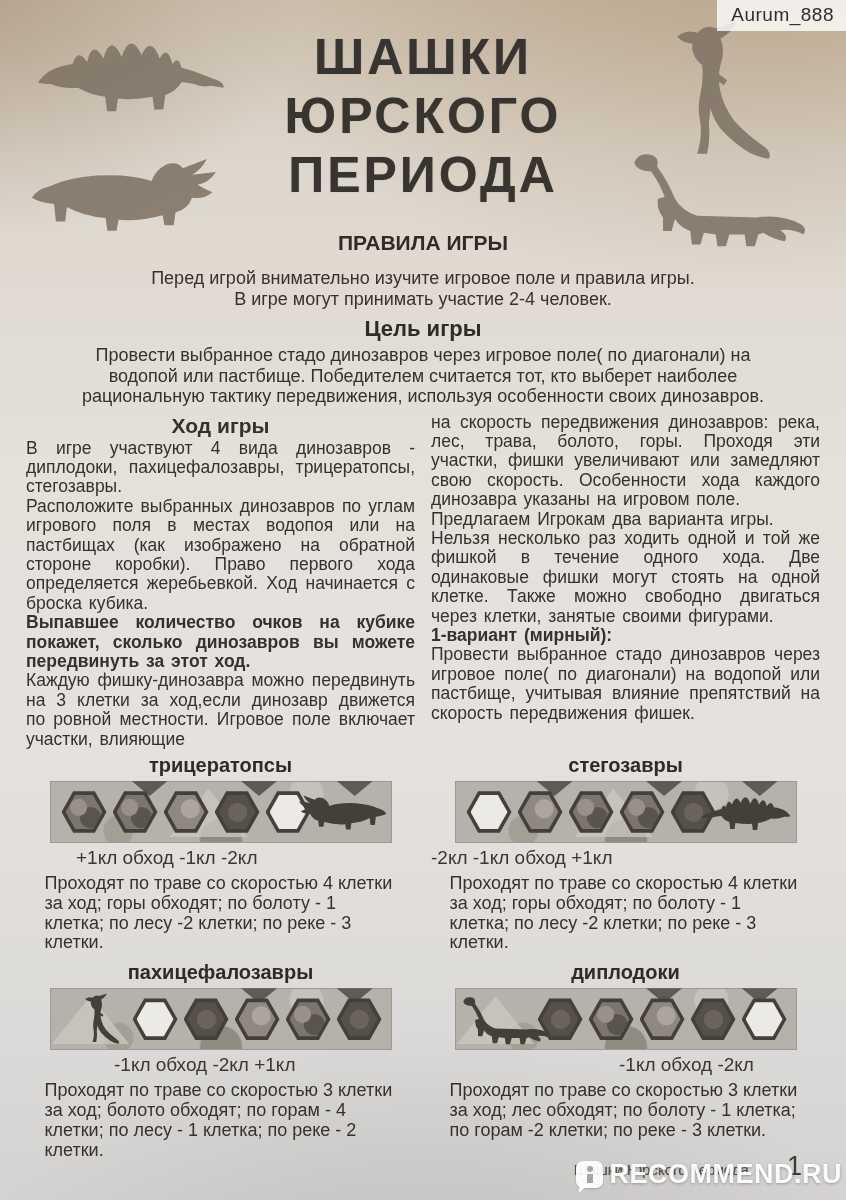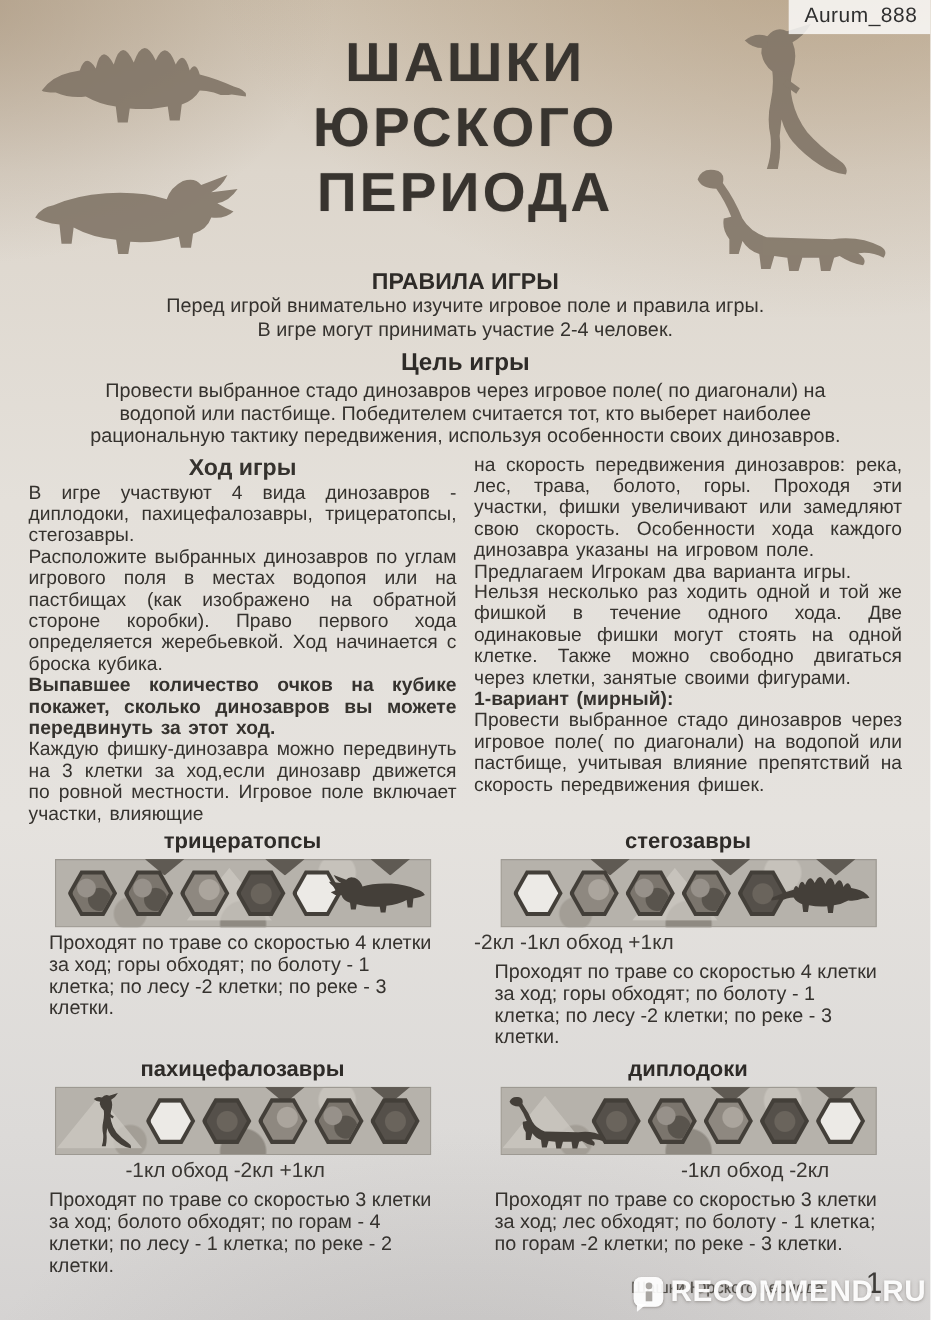--- a/index.html
+++ b/index.html
@@ -16,21 +16,21 @@
     position:absolute;top:0;right:0;z-index:9;
     background:rgba(252,252,252,.82);color:#2f2f2f;
     font-size:19px;padding:4px 12px 5px 14px;letter-spacing:.5px;
   }
   .header{position:relative;height:258px;}
   .title{
     position:absolute;left:0;right:0;top:28px;text-align:center;
     font-weight:bold;font-size:50px;line-height:59px;letter-spacing:3px;
     color:#38342f;text-shadow:0 0 1px rgba(55,50,45,.4);
   }
-  .subtitle{position:absolute;left:0;right:0;top:245px;text-align:center;font-weight:bold;font-size:21px;color:#2e2b28;}
+  .subtitle{position:absolute;left:0;right:0;top:231px;text-align:center;font-weight:bold;font-size:21px;color:#2e2b28;}
   .fig{position:absolute;color:#7f7365;opacity:.88;filter:blur(.5px);}
   .fig-stego{left:30px;top:24px;width:205px;height:100px;}
   .fig-tri{left:22px;top:148px;width:215px;height:92px;}
   .fig-para{left:664px;top:20px;width:118px;height:142px;}
   .fig-diplo{left:622px;top:146px;width:196px;height:102px;}
   .flip{transform:scaleX(-1);}
   .intro{margin:10px 40px 0;text-align:center;font-size:18px;line-height:21px;}
   .goal-heading{margin-top:6px;text-align:center;font-weight:bold;font-size:22px;color:#2e2b28;}
   .goal-text{margin:3px 62px 0;text-align:center;font-size:18px;line-height:20.5px;}
   .columns{display:flex;gap:16px;padding:0 26px;margin-top:6px;}
@@ -180,20 +180,21 @@
           <span class="hex hx-a"></span>
           <span class="hex hx-a"></span>
           <span class="hex hx-c"></span>
           <span class="hex hx-b"></span>
           <span class="hex hx-w"></span>
         </div>
         <svg class="strip-dino flip">
             <use href="#sym-tri"></use>
           </svg>
       </div>
+      <div class="caption">+1кл обход -1кл -2кл</div>
       <div class="section-text">Проходят по траве со скоростью 4 клетки за ход; горы обходят; по болоту - 1 клетка; по лесу -2 клетки; по реке - 3 клетки.</div>
     </div>
 
     <div class="section s2">
       <h3>стегозавры</h3>
       <div class="strip dino-right">
         <i class="peak"></i>
         <i class="chev c1"></i>
         <i class="chev c2"></i>
         <i class="chev c3"></i>

